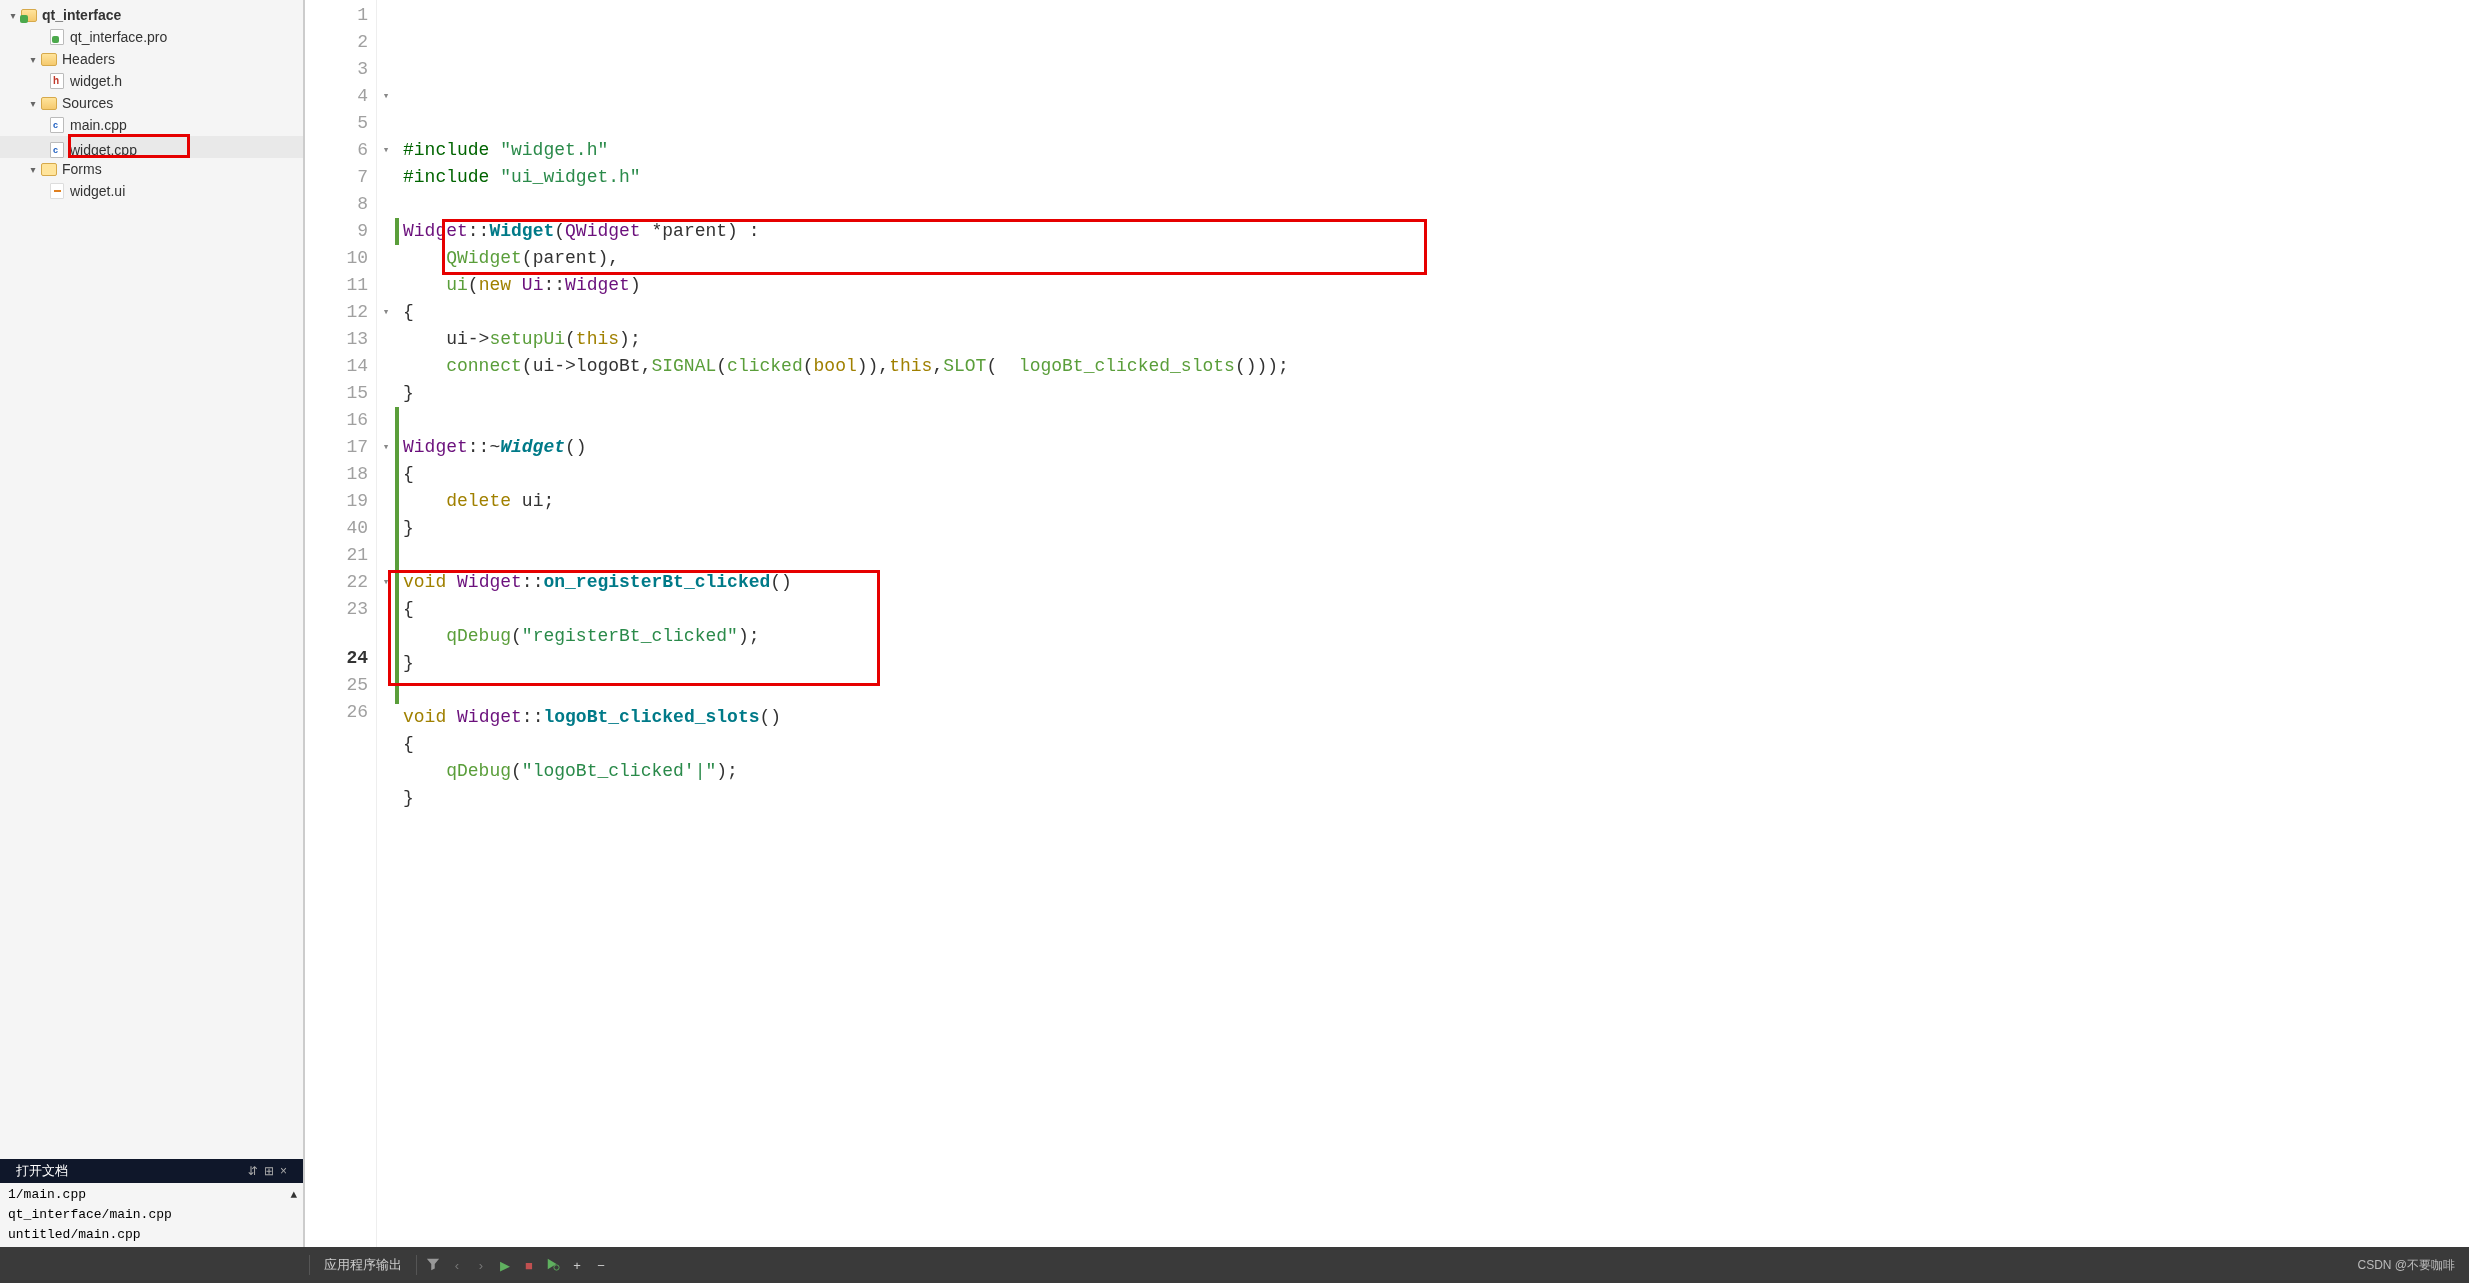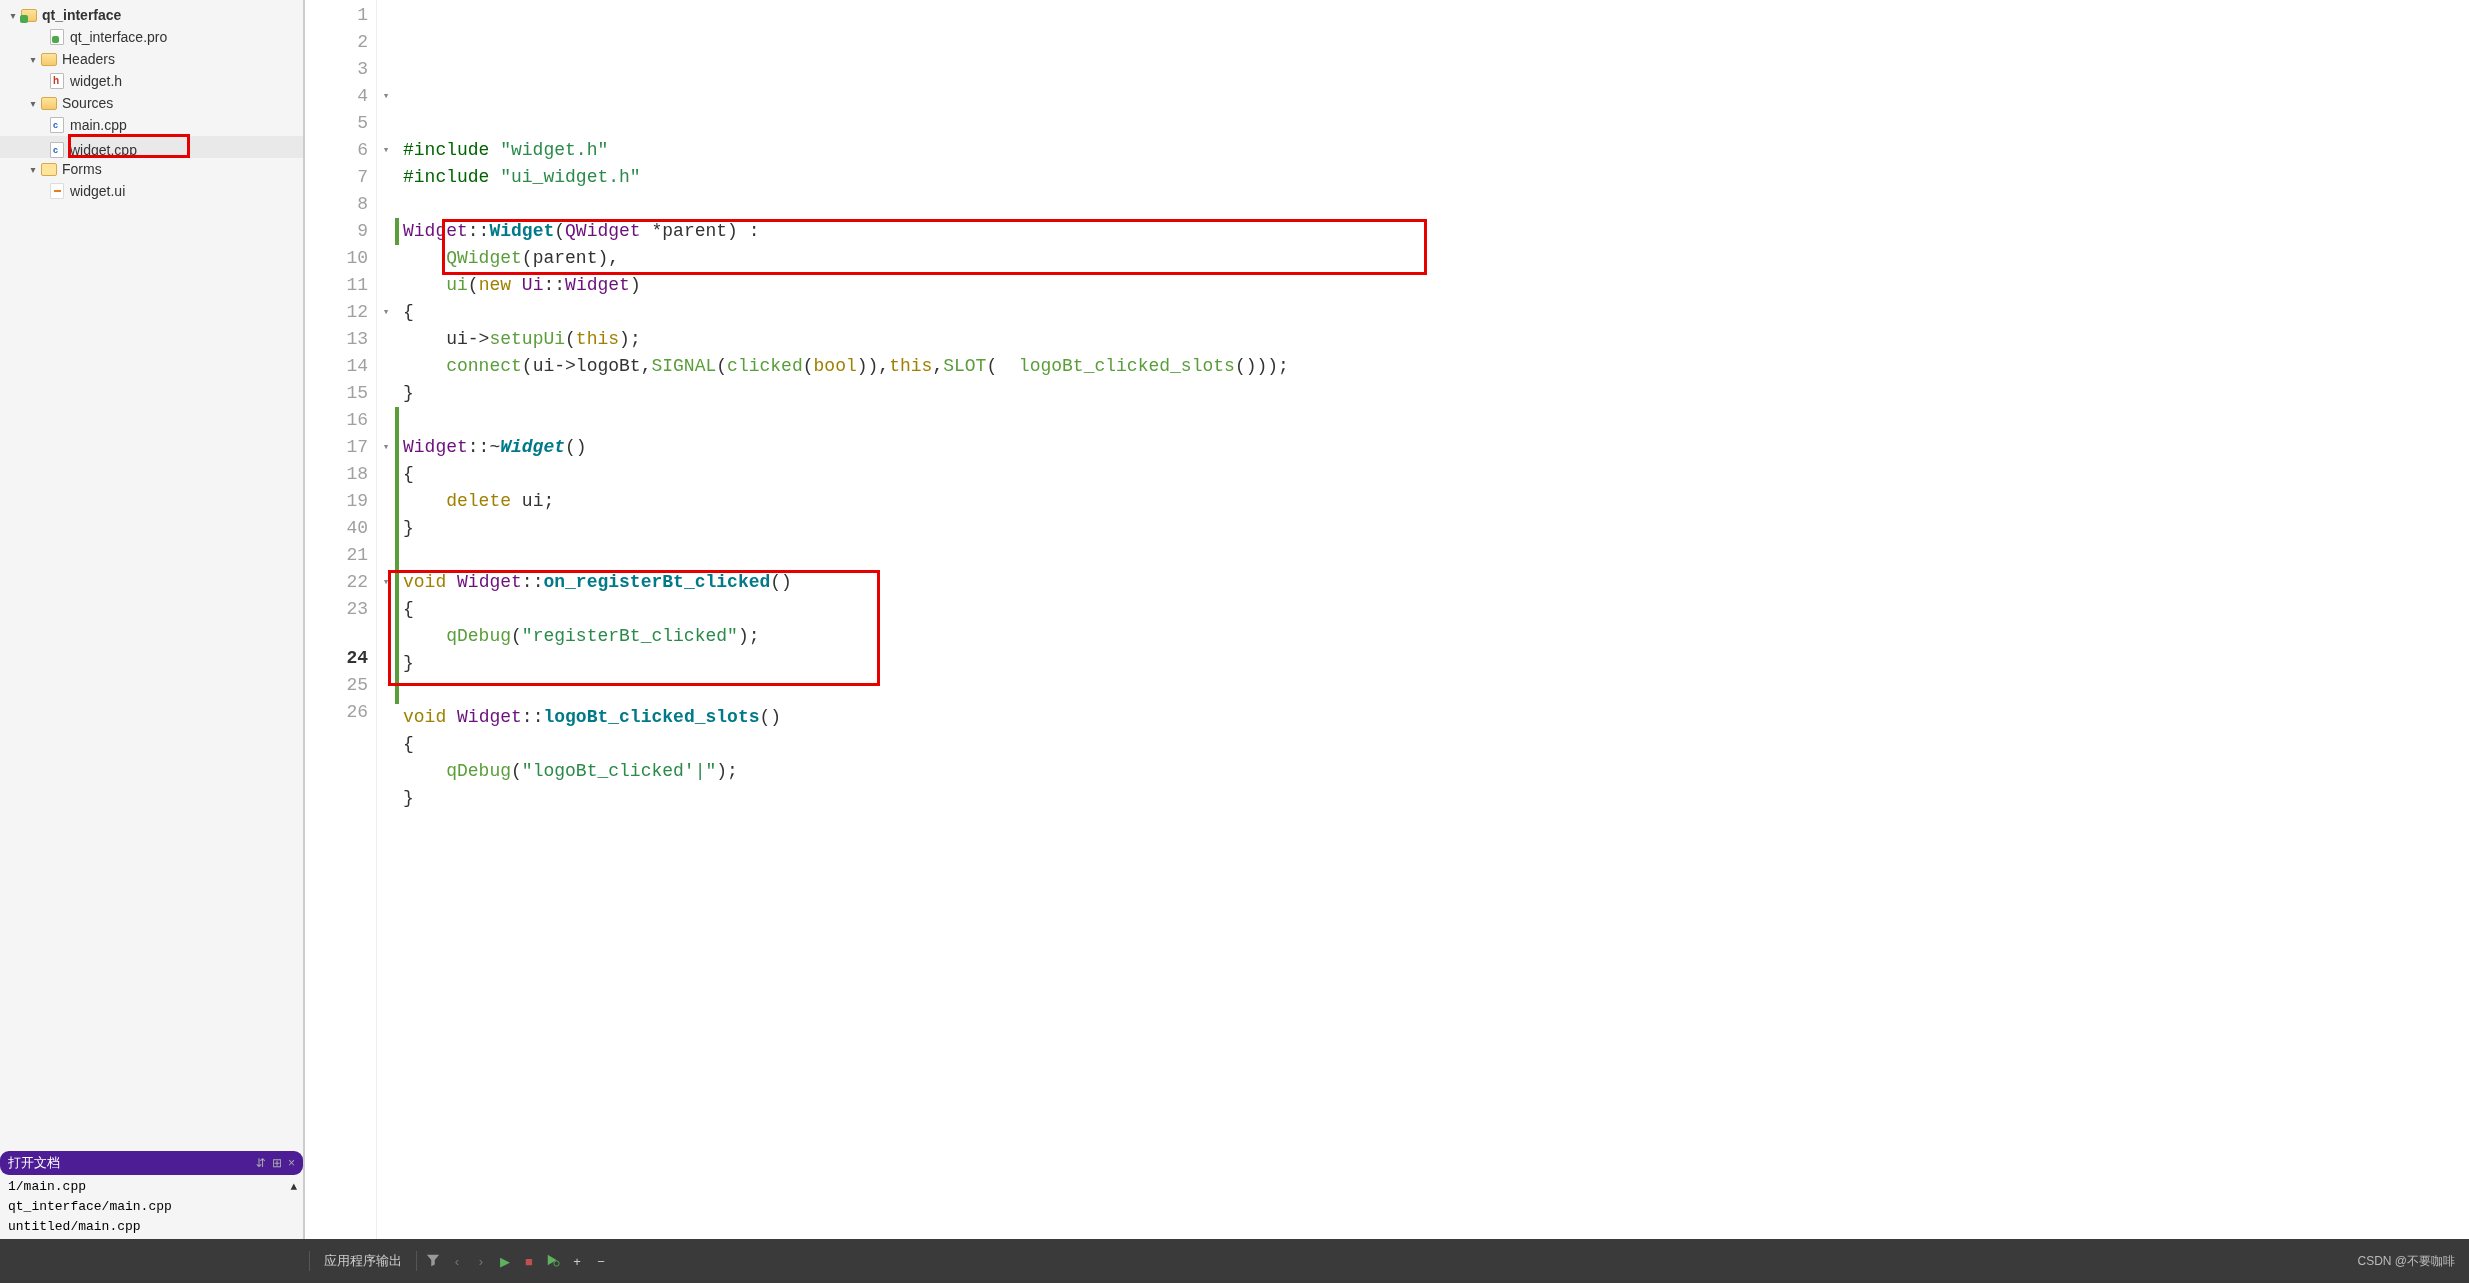--- a/index.html
+++ b/index.html
@@ -56,27 +56,26 @@
 .tree-label.bold { font-weight: bold; }
 .red-box {
   border: 3px solid #e60000;
   position: absolute;
   pointer-events: none;
 }
 .indent-0 { padding-left: 6px; }
 .indent-1 { padding-left: 26px; }
 .indent-2 { padding-left: 48px; }
 .open-docs {
-  background: #4c1d95;
+  background: #0f172a;
   color: #fff;
-  padding: 3px 8px;
+  padding: 3px 16px;
   display: flex;
   align-items: center;
   justify-content: space-between;
-  border-radius: 9px;
 }
 .open-docs-title { font-size: 13px; }
 .open-docs-actions { display: flex; gap: 6px; align-items: center; }
 .open-docs-actions span { color: #aaa; cursor: pointer; font-size: 12px; }
 .open-doc-list {
   background: #f5f5f5;
   padding: 2px 8px;
   font-size: 13px;
   line-height: 20px;
   position: relative;
@@ -134,21 +133,21 @@
 }
 .ln-current { font-weight: bold; color: #333; margin-top: 22px; }
 .kw { color: #a08000; }
 .type { color: #6b107c; }
 .func { color: #5a9e3a; }
 .funcb { color: #007a88; font-weight: bold; }
 .funcbi { color: #007a88; font-style: italic; font-weight: bold; }
 .str { color: #2a8a4a; }
 .macro { color: #006400; }
 .bottom-bar {
-  height: 44px;
+  height: 36px;
   background: #3a3a3a;
   color: #ccc;
   display: flex;
   align-items: center;
   font-size: 13px;
 }
 .bottom-bar .vsep {
   border-left: 1px solid #555;
   height: 20px;
   margin: 0 4px;

